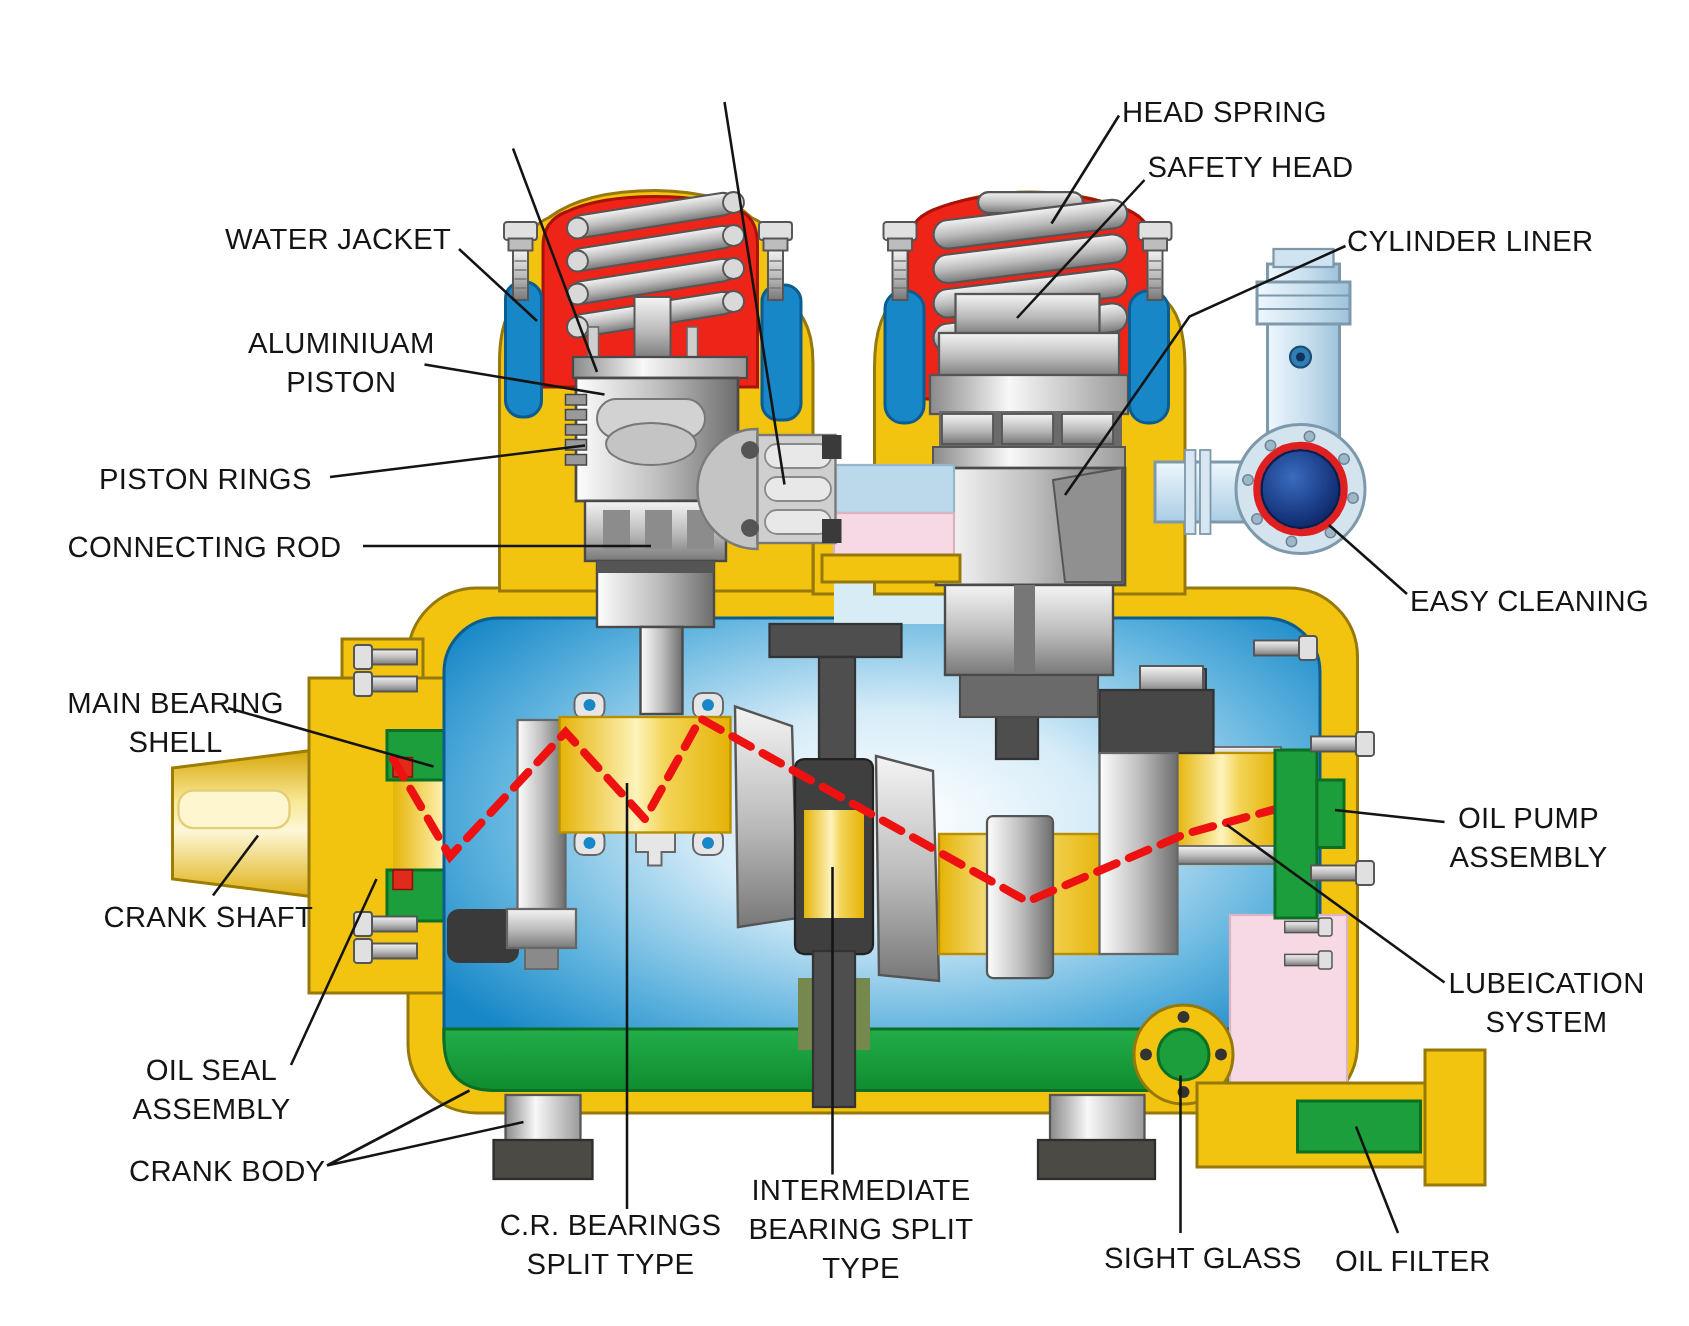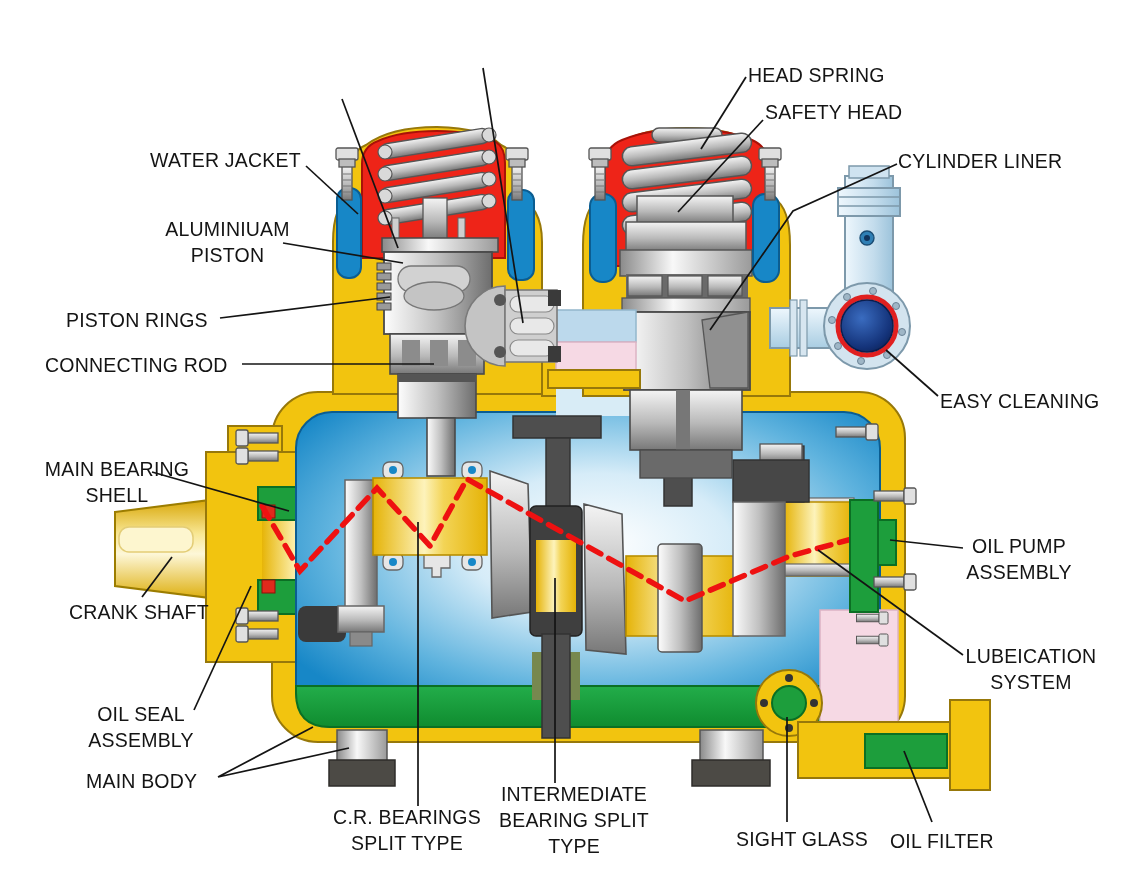--- a/index.html
+++ b/index.html
@@ -396,21 +396,21 @@
 <div class="lbl" style="left:940px;top:388px;">EASY CLEANING</div>
 <div class="lbl ctr" style="left:12px;top:456px;width:160px;margin-left:25px;">MAIN BEARING
 SHELL</div>
 <div class="lbl" style="left:28px;top:599px;margin-left:41px;">CRANK SHAFT</div>
 <div class="lbl ctr" style="left:960px;top:533px;width:118px;">OIL PUMP
 ASSEMBLY</div>
 <div class="lbl ctr" style="left:920px;top:643px;width:142px;margin-left:40px;">LUBEICATION
 SYSTEM</div>
 <div class="lbl ctr" style="left:80px;top:701px;width:122px;">OIL SEAL
 ASSEMBLY</div>
-<div class="lbl" style="left:86px;top:768px;">MAIN BODY</div>
+<div class="lbl" style="left:86px;top:768px;">CRANK BODY</div>
 <div class="lbl ctr" style="left:322px;top:804px;width:170px;">C.R. BEARINGS
 SPLIT TYPE</div>
 <div class="lbl ctr" style="left:490px;top:781px;width:168px;">INTERMEDIATE
 BEARING SPLIT
 TYPE</div>
 <div class="lbl" style="left:736px;top:826px;">SIGHT GLASS</div>
 <div class="lbl" style="left:890px;top:828px;">OIL FILTER</div>
 
 </div>
 

